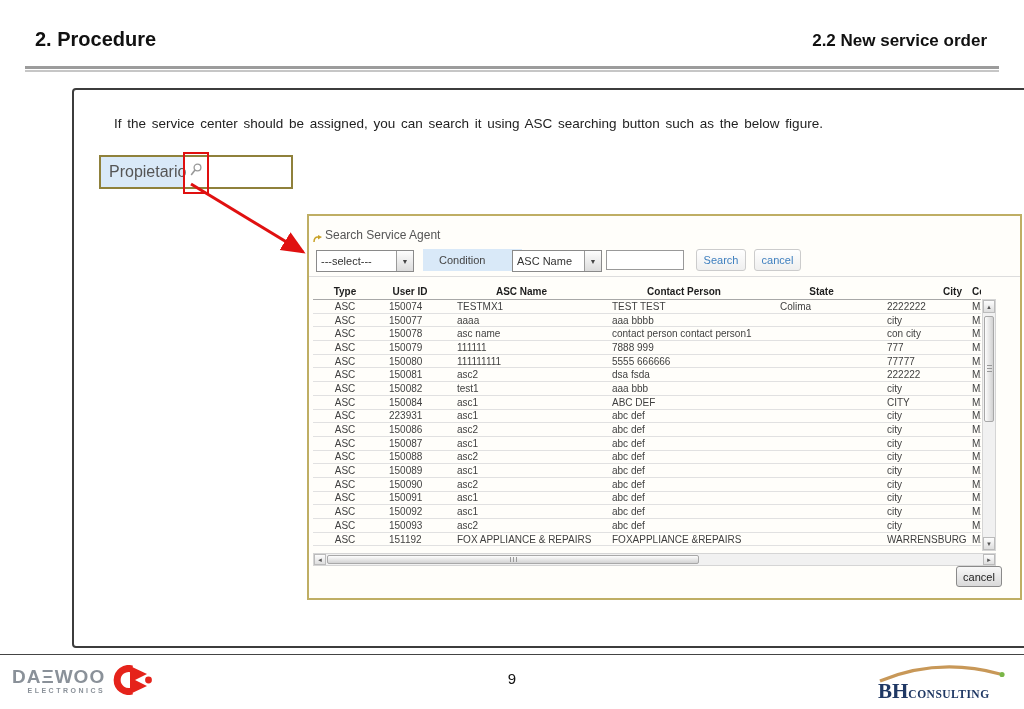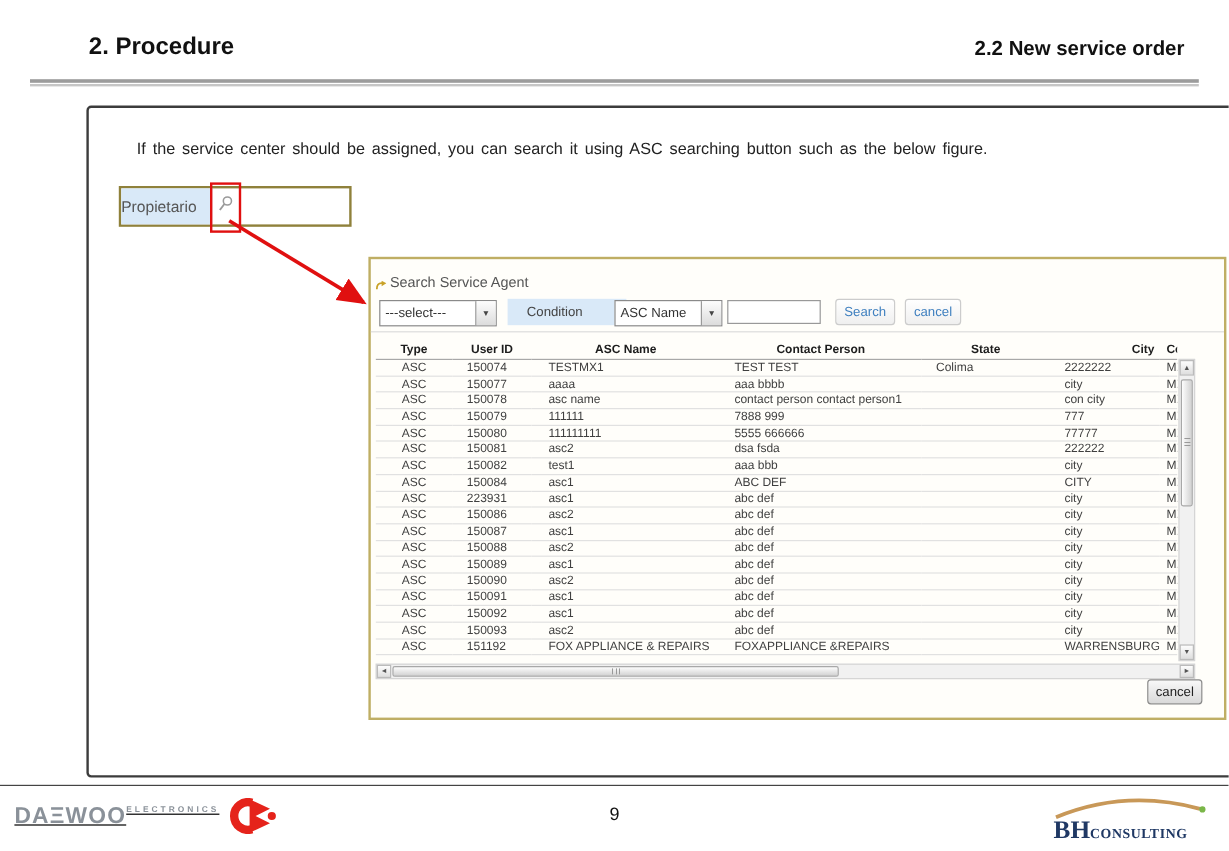--- a/index.html
+++ b/index.html
@@ -1,32 +1,32 @@
 <!DOCTYPE html>
 <html><head>
 <meta charset="utf-8">
 <style>
   html,body{margin:0;padding:0;background:#fff;}
   body{font-family:"Liberation Sans",sans-serif;}
   .slide{position:relative;width:1024px;height:709px;background:#fff;overflow:hidden;}
 
   
-  .title-left{position:absolute;left:35px;top:28px;font-size:20px;font-weight:bold;color:#111;margin-left:39px;}
+  .title-left{position:absolute;left:35px;top:28px;font-size:20px;font-weight:bold;color:#111;}
   .title-right{position:absolute;right:37px;top:31px;font-size:17px;font-weight:bold;color:#111;}
   .divider{position:absolute;left:25px;right:25px;top:66px;}
   .divider .l1{height:3px;background:#9c9c9c;margin-bottom:1px;}
   .divider .l2{height:2px;background:#c6c6c6;}
 
   
   .content-box{position:absolute;left:25px;top:88px;width:969px;height:556px;border:2px solid #3c3c3c;border-radius:4px;background:#fff;margin-left:47px;}
   .instruction{position:absolute;left:40px;top:26px;font-size:13.5px;color:#222;word-spacing:2px;}
 
   
   .widget{position:absolute;left:25px;top:65px;width:190px;height:30px;border:2px solid #8f813b;background:#fff;display:flex;align-items:stretch;}
-  .widget-label{width:76px;background:#d9e9f8;color:#555;font-size:13px;display:flex;align-items:center;}
+  .widget-label{width:76px;background:#d9e9f8;color:#555;font-size:16px;display:flex;align-items:center;padding-left:8px;}
   .icon-box{position:relative;width:22px;display:flex;align-items:center;justify-content:center;}
   .red-highlight{position:absolute;left:-2px;top:-5px;width:22px;height:38px;border:2px solid #e01010;pointer-events:none;}
   .widget-input{flex:1;margin:4px 6px 3px 2px;background:#ececec;border:none;border-bottom:1px solid #8a8a8a;font-size:11px;color:#333;font-family:"Liberation Sans",sans-serif;padding:0 0 1px 3px;}
 
   .arrow-svg{position:absolute;left:103px;top:88px;width:160px;height:90px;overflow:visible;}
 
   
   .popup{position:absolute;left:233px;top:124px;width:711px;height:382px;background:#fffefa;border:2px solid #bfae64;}
   .popup-title{position:absolute;left:16px;top:12px;font-size:12px;color:#555;}
   .bullet{position:absolute;left:4px;top:14px;}
@@ -72,21 +72,21 @@
   .hscroll .left{left:0;}
   .hscroll .right{right:0;}
   .hthumb{position:absolute;left:13px;top:1px;width:372px;height:9px;background:linear-gradient(#fdfdfd,#d2d2d2);border:1px solid #a8a8a8;border-radius:2px;box-sizing:border-box;}
   .hthumb .grip{position:absolute;left:182px;top:1px;width:7px;height:5px;background:repeating-linear-gradient(90deg,#999 0 1px,transparent 1px 3px);}
 
   .btn-cancel-bottom{position:absolute;left:647px;top:350px;width:44px;height:19px;background:linear-gradient(#f8f8f8,#d9d9d9);border:1px solid #8a8a8a;border-radius:3px;color:#222;font-size:11px;display:flex;align-items:center;justify-content:center;cursor:pointer;}
 
   
   .footer-line{position:absolute;left:0;top:654px;width:1024px;height:1px;background:#444;}
   .daewoo{position:absolute;left:12px;top:665px;display:flex;align-items:center;}
-  .daewoo .words{display:flex;flex-direction:row;text-decoration:underline;}
+  .daewoo .words{display:flex;flex-direction:column;align-items:flex-end;}
   .daewoo .main{font-size:19px;font-weight:bold;color:#8a9199;letter-spacing:1px;line-height:19px;}
   .daewoo .sub{font-size:7px;font-weight:bold;color:#8a9199;letter-spacing:2.5px;margin-top:1px;}
   .daewoo svg{margin-left:6px;}
   .page-num{position:absolute;left:0;top:670px;width:1024px;text-align:center;font-size:15px;color:#111;}
   .bhlogo{position:absolute;right:12px;top:657px;width:138px;height:46px;}
   .bhlogo .arc{position:absolute;left:0;top:0;}
   .bhlogo .text{position:absolute;left:4px;top:22px;font-family:"Liberation Serif",serif;color:#1f3864;white-space:nowrap;}
   .bhlogo .bh{font-size:21px;font-weight:bold;}
   .bhlogo .cons{font-size:11.5px;font-weight:bold;letter-spacing:0.5px;}
 </style>

